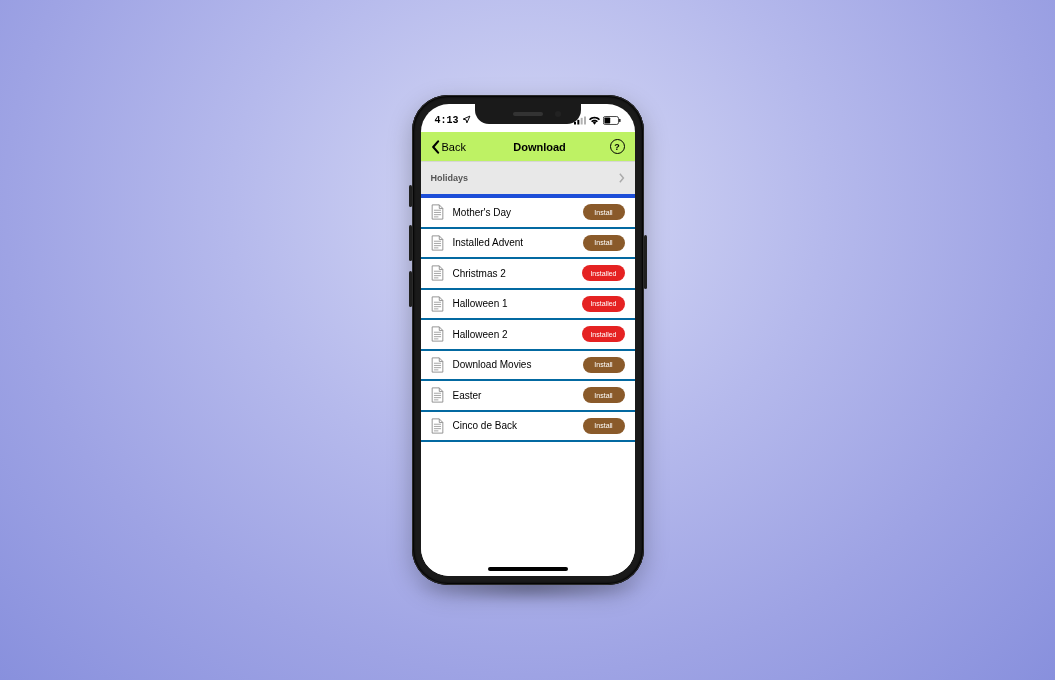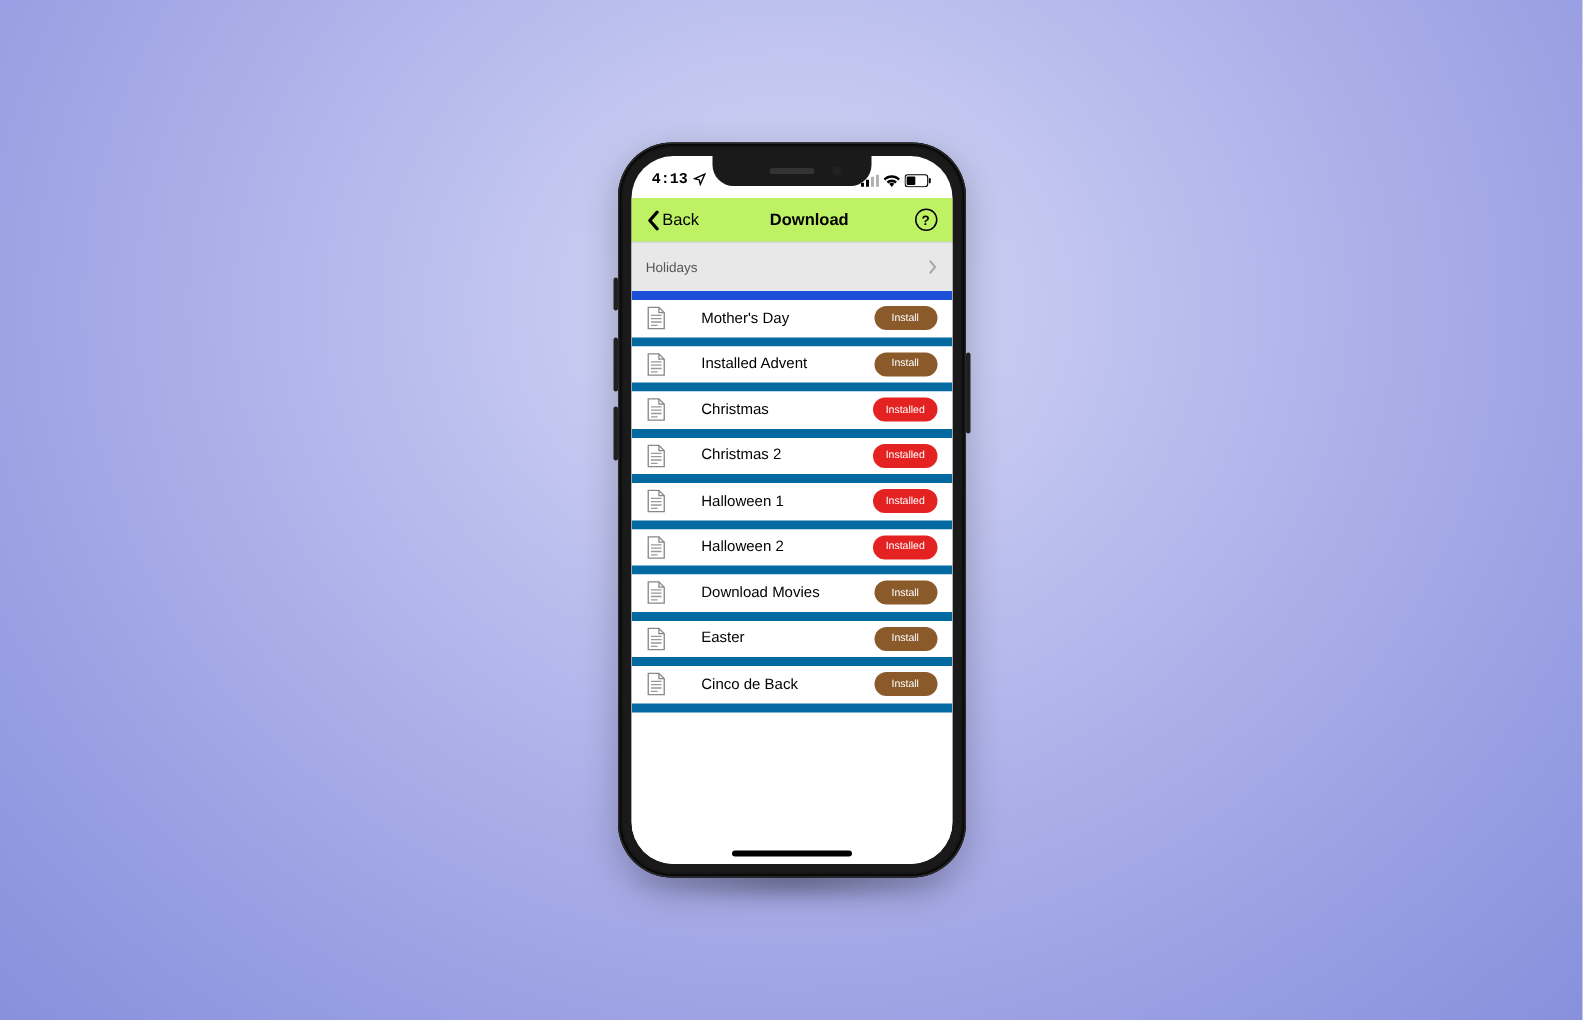--- a/index.html
+++ b/index.html
@@ -132,29 +132,30 @@
   }
   .section-header {
     background: #e8e8e8;
     height: 22px;
     display: flex;
     align-items: center;
     justify-content: space-between;
     padding: 16px 10px;
     font-size: 9px;
     color: #555;
-    border-bottom: 6px solid #1d4ed8;
+    border-bottom: 4px solid #1d4ed8;
+    font-weight: bold;
   }
   .list-row {
     height: 30.5px;
     display: flex;
     align-items: center;
     padding: 0 10px;
-    border-bottom: 6px solid #0369a1;
-    gap: 24px;
+    border-bottom: 2px solid #0369a1;
+    gap: 9px;
     background: #fff;
   }
   .doc-icon {
     width: 13px; height: 16px;
     flex: 0 0 auto;
   }
   .row-label {
     flex: 1;
     font-size: 10px;
     color: #000;
@@ -280,32 +281,20 @@
           </div>
           <div class="list-row">
             <svg class="doc-icon" viewBox="0 0 14 18">
               <path d="M1 1h8l4 4v12H1z" fill="#fff" stroke="#888" stroke-width="1"></path>
               <path d="M9 1v4h4" fill="none" stroke="#888" stroke-width="1"></path>
               <line x1="3" y1="7" x2="11" y2="7" stroke="#999" stroke-width="1"></line>
               <line x1="3" y1="9.5" x2="11" y2="9.5" stroke="#999" stroke-width="1"></line>
               <line x1="3" y1="12" x2="11" y2="12" stroke="#999" stroke-width="1"></line>
               <line x1="3" y1="14.5" x2="8" y2="14.5" stroke="#999" stroke-width="1"></line>
             </svg>
-            <span class="row-label">Christmas</span>
-            <div class="pill installed">Installed</div>
-          </div>
-          <div class="list-row">
-            <svg class="doc-icon" viewBox="0 0 14 18">
-              <path d="M1 1h8l4 4v12H1z" fill="#fff" stroke="#888" stroke-width="1"></path>
-              <path d="M9 1v4h4" fill="none" stroke="#888" stroke-width="1"></path>
-              <line x1="3" y1="7" x2="11" y2="7" stroke="#999" stroke-width="1"></line>
-              <line x1="3" y1="9.5" x2="11" y2="9.5" stroke="#999" stroke-width="1"></line>
-              <line x1="3" y1="12" x2="11" y2="12" stroke="#999" stroke-width="1"></line>
-              <line x1="3" y1="14.5" x2="8" y2="14.5" stroke="#999" stroke-width="1"></line>
-            </svg>
             <span class="row-label">Christmas 2</span>
             <div class="pill installed">Installed</div>
           </div>
           <div class="list-row">
             <svg class="doc-icon" viewBox="0 0 14 18">
               <path d="M1 1h8l4 4v12H1z" fill="#fff" stroke="#888" stroke-width="1"></path>
               <path d="M9 1v4h4" fill="none" stroke="#888" stroke-width="1"></path>
               <line x1="3" y1="7" x2="11" y2="7" stroke="#999" stroke-width="1"></line>
               <line x1="3" y1="9.5" x2="11" y2="9.5" stroke="#999" stroke-width="1"></line>
               <line x1="3" y1="12" x2="11" y2="12" stroke="#999" stroke-width="1"></line>

